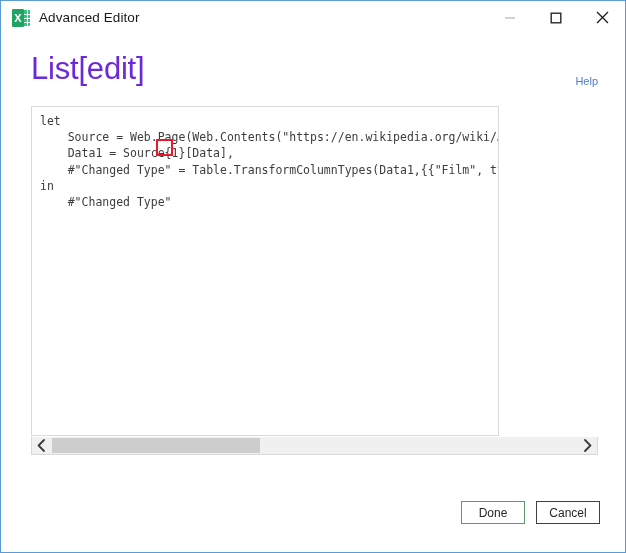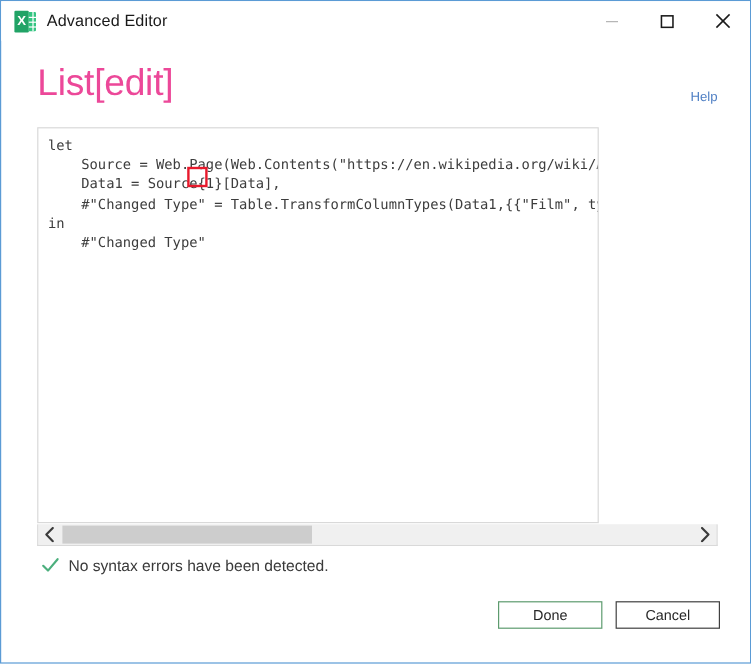--- a/index.html
+++ b/index.html
@@ -97,21 +97,21 @@
     justify-content: center;
   }
   .winbtn svg { display: block; }
 
   
   #page-title {
     position: absolute;
     left: 30px;
     top: 50px;
     font-size: 31px;
-    color: #ec4899;
+    color: #6d28d9;
     font-weight: normal;
     letter-spacing: -0.2px;
     line-height: 36px;
   }
   #help-link {
     position: absolute;
     right: 27px;
     top: 74px;
     font-size: 11px;
     color: #4f7fc4;
@@ -217,21 +217,21 @@
 
   
   #footer {
     position: absolute;
     right: 25px;
     top: 500px;
     display: flex;
     gap: 11px;
   }
   .btn {
-    width: 87px;
+    width: 64px;
     height: 23px;
     box-sizing: border-box;
     background: #ffffff;
     font-family: "Liberation Sans", sans-serif;
     font-size: 12px;
     color: #262626;
     display: flex;
     align-items: center;
     justify-content: center;
     cursor: pointer;
@@ -300,27 +300,19 @@
     <div id="hscroll-track">
       <div id="hscroll-thumb"></div>
     </div>
     <div class="scroll-arrow">
       <svg width="9" height="13" viewBox="0 0 9 13">
           <polyline points="2,1 7.4,6.5 2,12" fill="none" stroke="#3b3b3b" stroke-width="1.8" stroke-linecap="round" stroke-linejoin="round"></polyline>
         </svg>
     </div>
   </div>
 
-  <div id="status">
-    <div id="status-icon">
-      <svg width="16" height="16" viewBox="0 0 16 16">
-          <polyline points="2,8.5 6,12.5 14,3" fill="none" stroke="#4caf7d" stroke-width="1.8" stroke-linecap="round" stroke-linejoin="round"></polyline>
-        </svg>
-    </div>
-    <div id="status-text">No syntax errors have been detected.</div>
-  </div>
 
   <div id="footer">
     <button class="btn primary">Done</button>
     <button class="btn secondary">Cancel</button>
   </div>
 
 </div>
 
 </body></html>

